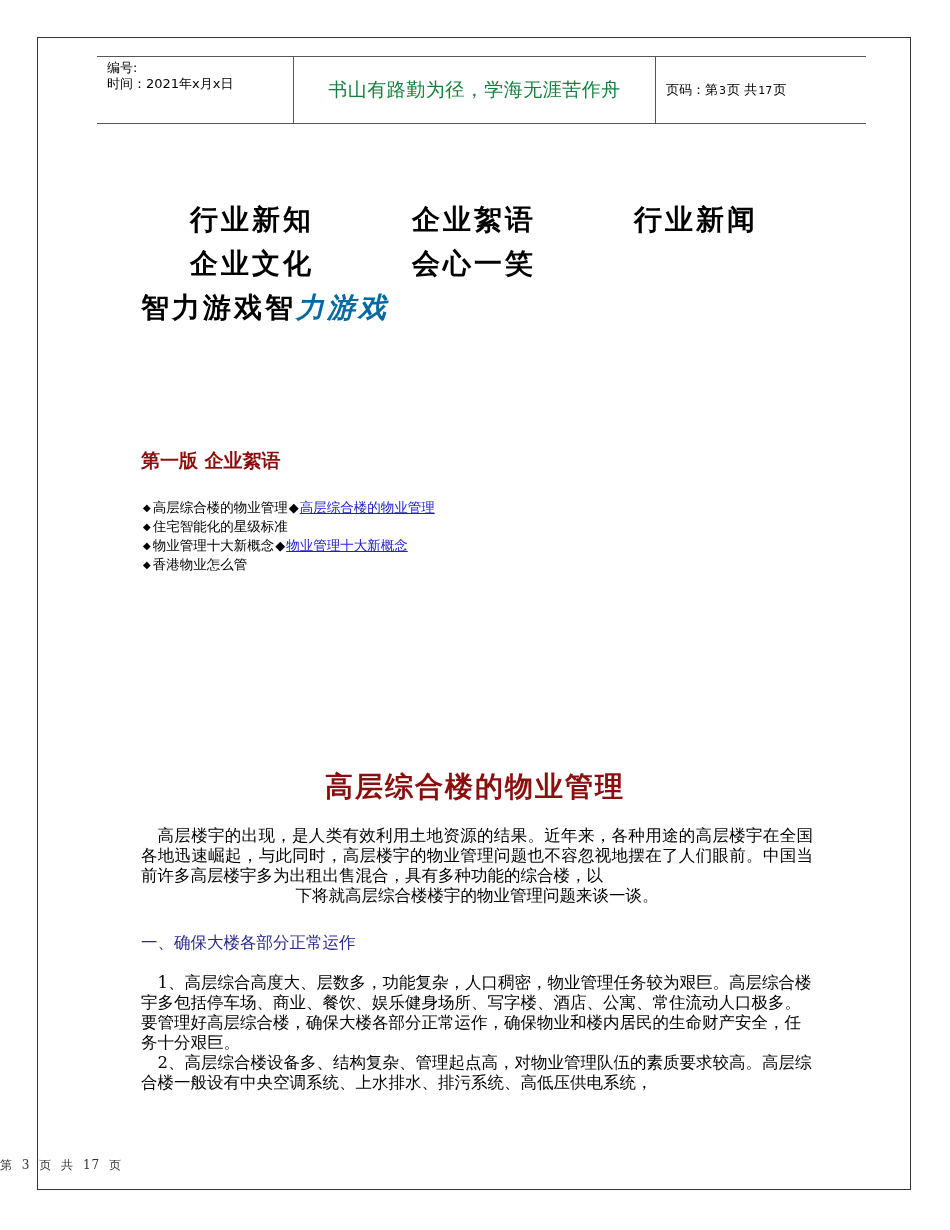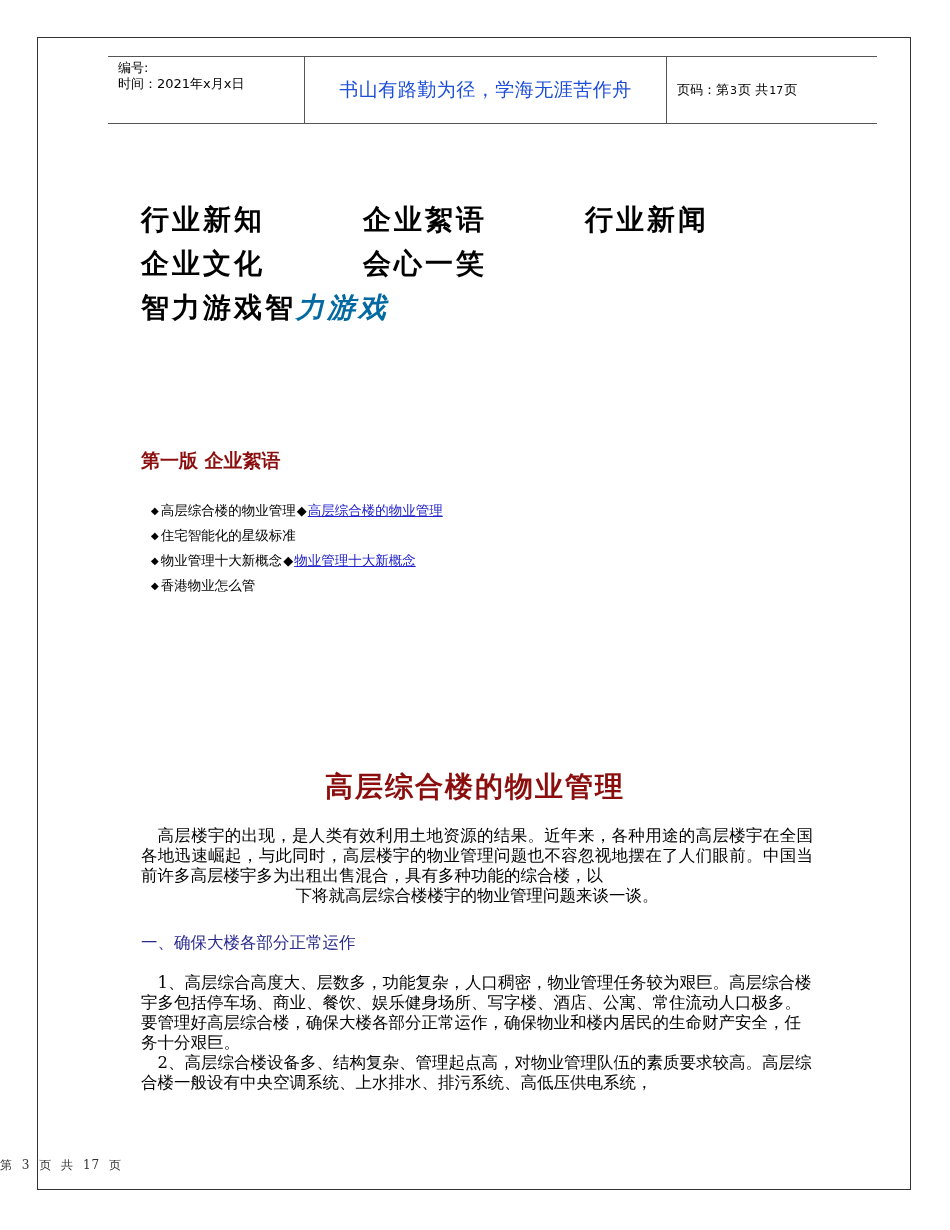--- a/index.html
+++ b/index.html
@@ -1,37 +1,37 @@
 <!DOCTYPE html>
 <html><head>
 <meta charset="utf-8">
 <style>
   html, body { margin:0; padding:0; background:#ffffff; }
   body { width:950px; height:1230px; position:relative; overflow:hidden;
          font-family:"DejaVu Serif", "Liberation Serif", serif; color:#000; }
   .page-border { position:absolute; left:37px; top:37px; width:874px; height:1153px;
                  border:1px solid #333; box-sizing:border-box; }
-  .header-table { position:absolute; left:108px; top:56px; width:769px; height:66px;
+  .header-table { position:absolute; left:97px; top:56px; width:769px; height:66px;
                   border-top:1px solid #555; border-bottom:1px solid #555; display:flex;
                   font-family:"DejaVu Sans", "Liberation Sans", sans-serif; }
   .hcell { box-sizing:border-box; height:100%; }
   .hcell-left { width:196px; padding:3px 0 0 10px; font-size:13px; line-height:16px; }
   .hcell-mid { width:363px; border-left:1px solid #555; border-right:1px solid #555;
                display:flex; align-items:center; justify-content:center;
-               color:#1d4ed8; font-size:19px; letter-spacing:0.5px; }
+               color:#15803d; font-size:19px; letter-spacing:0.5px; }
   .hcell-right { flex:1; padding-left:10px; display:flex; align-items:center; font-size:13px; }
   .hcell-right .num { font-size:11px; margin:0 1px; }
   .nav-block { position:absolute; left:141px; top:198px; font-family:"DejaVu Sans", "Liberation Sans", sans-serif;
                font-weight:bold; font-size:28px; line-height:44px; letter-spacing:3px; }
-  .nav-row { display:flex; }
+  .nav-row { display:flex;text-align:center; }
   .nav-item { width:222px; white-space:nowrap; }
   .nav-row3 span.blue { color:#0369a1; font-style:italic; }
   .edition { position:absolute; left:141px; top:448px; color:#8b0e0e; font-weight:bold;
              font-family:"DejaVu Sans", "Liberation Sans", sans-serif; font-size:19px; }
-  .toc { position:absolute; left:143px; top:498px; font-size:13.5px; line-height:25px;margin-left:8px; }
+  .toc { position:absolute; left:143px; top:498px; font-size:13.5px; line-height:18px; }
   .toc-item { white-space:nowrap; }
   .bullet { font-size:10px; vertical-align:1px; margin-right:2px; }
   .bullet-big { font-size:13px; margin:0 1px; }
   .toc a { color:#2222cc; text-decoration:underline; }
   .article-title { position:absolute; left:0; width:950px; top:768px; text-align:center;
                    color:#8b0e0e; font-weight:bold; font-size:28px; letter-spacing:2px;
                    font-family:"DejaVu Sans", "Liberation Sans", sans-serif; }
   .body-text { position:absolute; left:141px; width:672px; font-size:16.5px; line-height:20px; }
   .intro { top:826px; text-align:justify; }
   .intro .last { text-align:center; display:block; }

